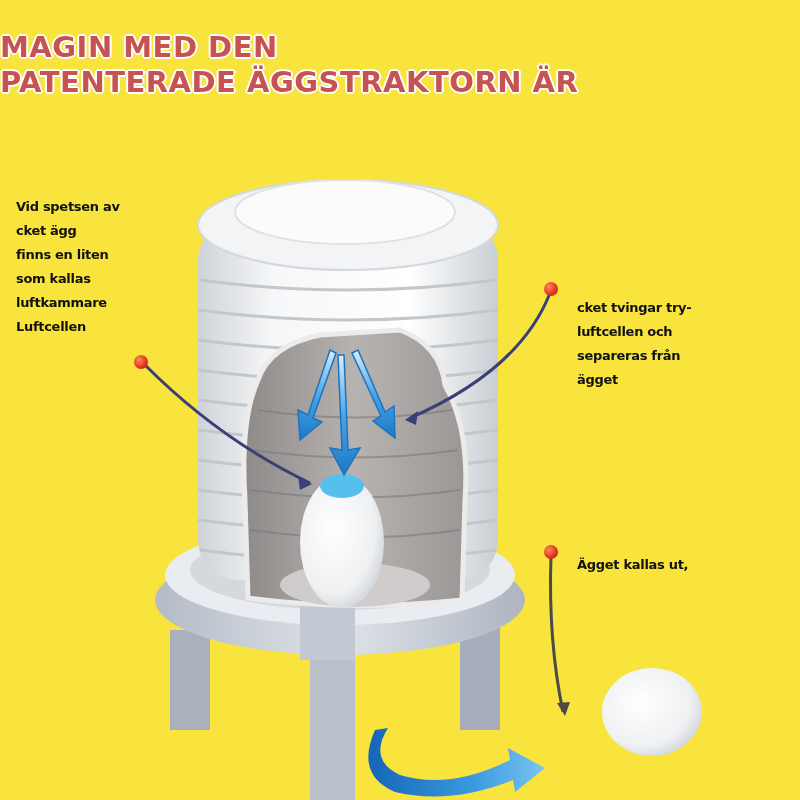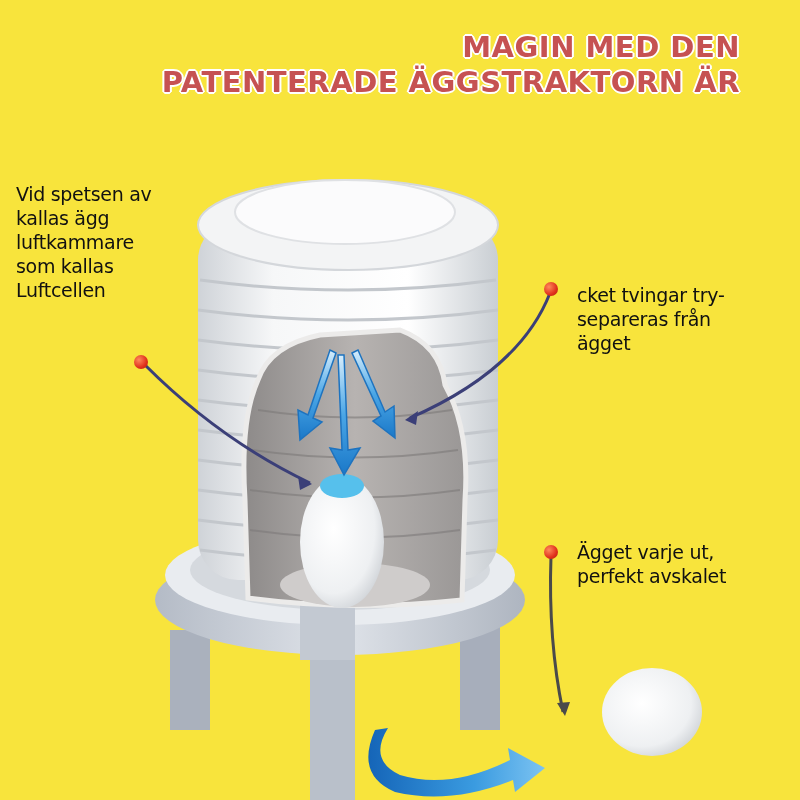--- a/index.html
+++ b/index.html
@@ -4,39 +4,40 @@
 <style>
   html, body { margin: 0; padding: 0; }
   body {
     width: 800px; height: 800px; overflow: hidden;
     background: #f8e43c;
     position: relative;
     font-family: "DejaVu Sans", sans-serif;
   }
   .title {
     position: absolute; top: 30px; left: 0; width: 740px;
-    text-align: right;
+    text-align: left;
     color: #c65252;
     font-family: "DejaVu Sans", sans-serif;
     font-weight: bold;
     font-size: 29px;
     line-height: 35px;
     letter-spacing: 0.5px;
     text-shadow: -2px 0 #fff, 2px 0 #fff, 0 -2px #fff, 0 2px #fff,
                  -1px -1px #fff, 1px 1px #fff, -1px 1px #fff, 1px -1px #fff;
   }
   .title div { white-space: nowrap; }
   .callout {
     position: absolute;
     color: #111;
     font-family: "DejaVu Sans", sans-serif;
-    font-weight: normal;
-    font-size: 19px;
+    font-weight: bold;
+    font-size: 13px;
     line-height: 24px;
     letter-spacing: -0.3px;
+    margin-top: 13px;
   }
   .callout div { white-space: nowrap; }
   #callout-left { left: 16px; top: 182px; }
   #callout-right { left: 577px; top: 283px; }
   #callout-bottom { left: 577px; top: 540px; }
   .dot {
     position: absolute; width: 14px; height: 14px; border-radius: 50%;
     background: radial-gradient(circle at 35% 35%, #ff8a5a, #e0301c 60%, #b01c10);
   }
   svg.art { position: absolute; left: 0; top: 0; }
@@ -153,28 +154,29 @@
 <div class="dot" style="left:544px; top:282px;"></div>
 <div class="dot" style="left:544px; top:545px;"></div>
 
 <div class="title">
   <div>MAGIN MED DEN</div>
   <div>PATENTERADE ÄGGSTRAKTORN ÄR</div>
 </div>
 
 <div class="callout" id="callout-left">
   <div>Vid spetsen av</div>
-  <div>kallas ägg</div>
+  <div>cket ägg</div>
+  <div>finns en liten</div>
+  <div>som kallas</div>
   <div>luftkammare</div>
-  <div>som kallas</div>
   <div>Luftcellen</div>
 </div>
 
 <div class="callout" id="callout-right">
   <div>cket tvingar try-</div>
+  <div>luftcellen och</div>
   <div>separeras från</div>
   <div>ägget</div>
 </div>
 
 <div class="callout" id="callout-bottom">
-  <div>Ägget varje ut,</div>
-  <div>perfekt avskalet</div>
+  <div>Ägget kallas ut,</div>
 </div>
 
 </body></html>

